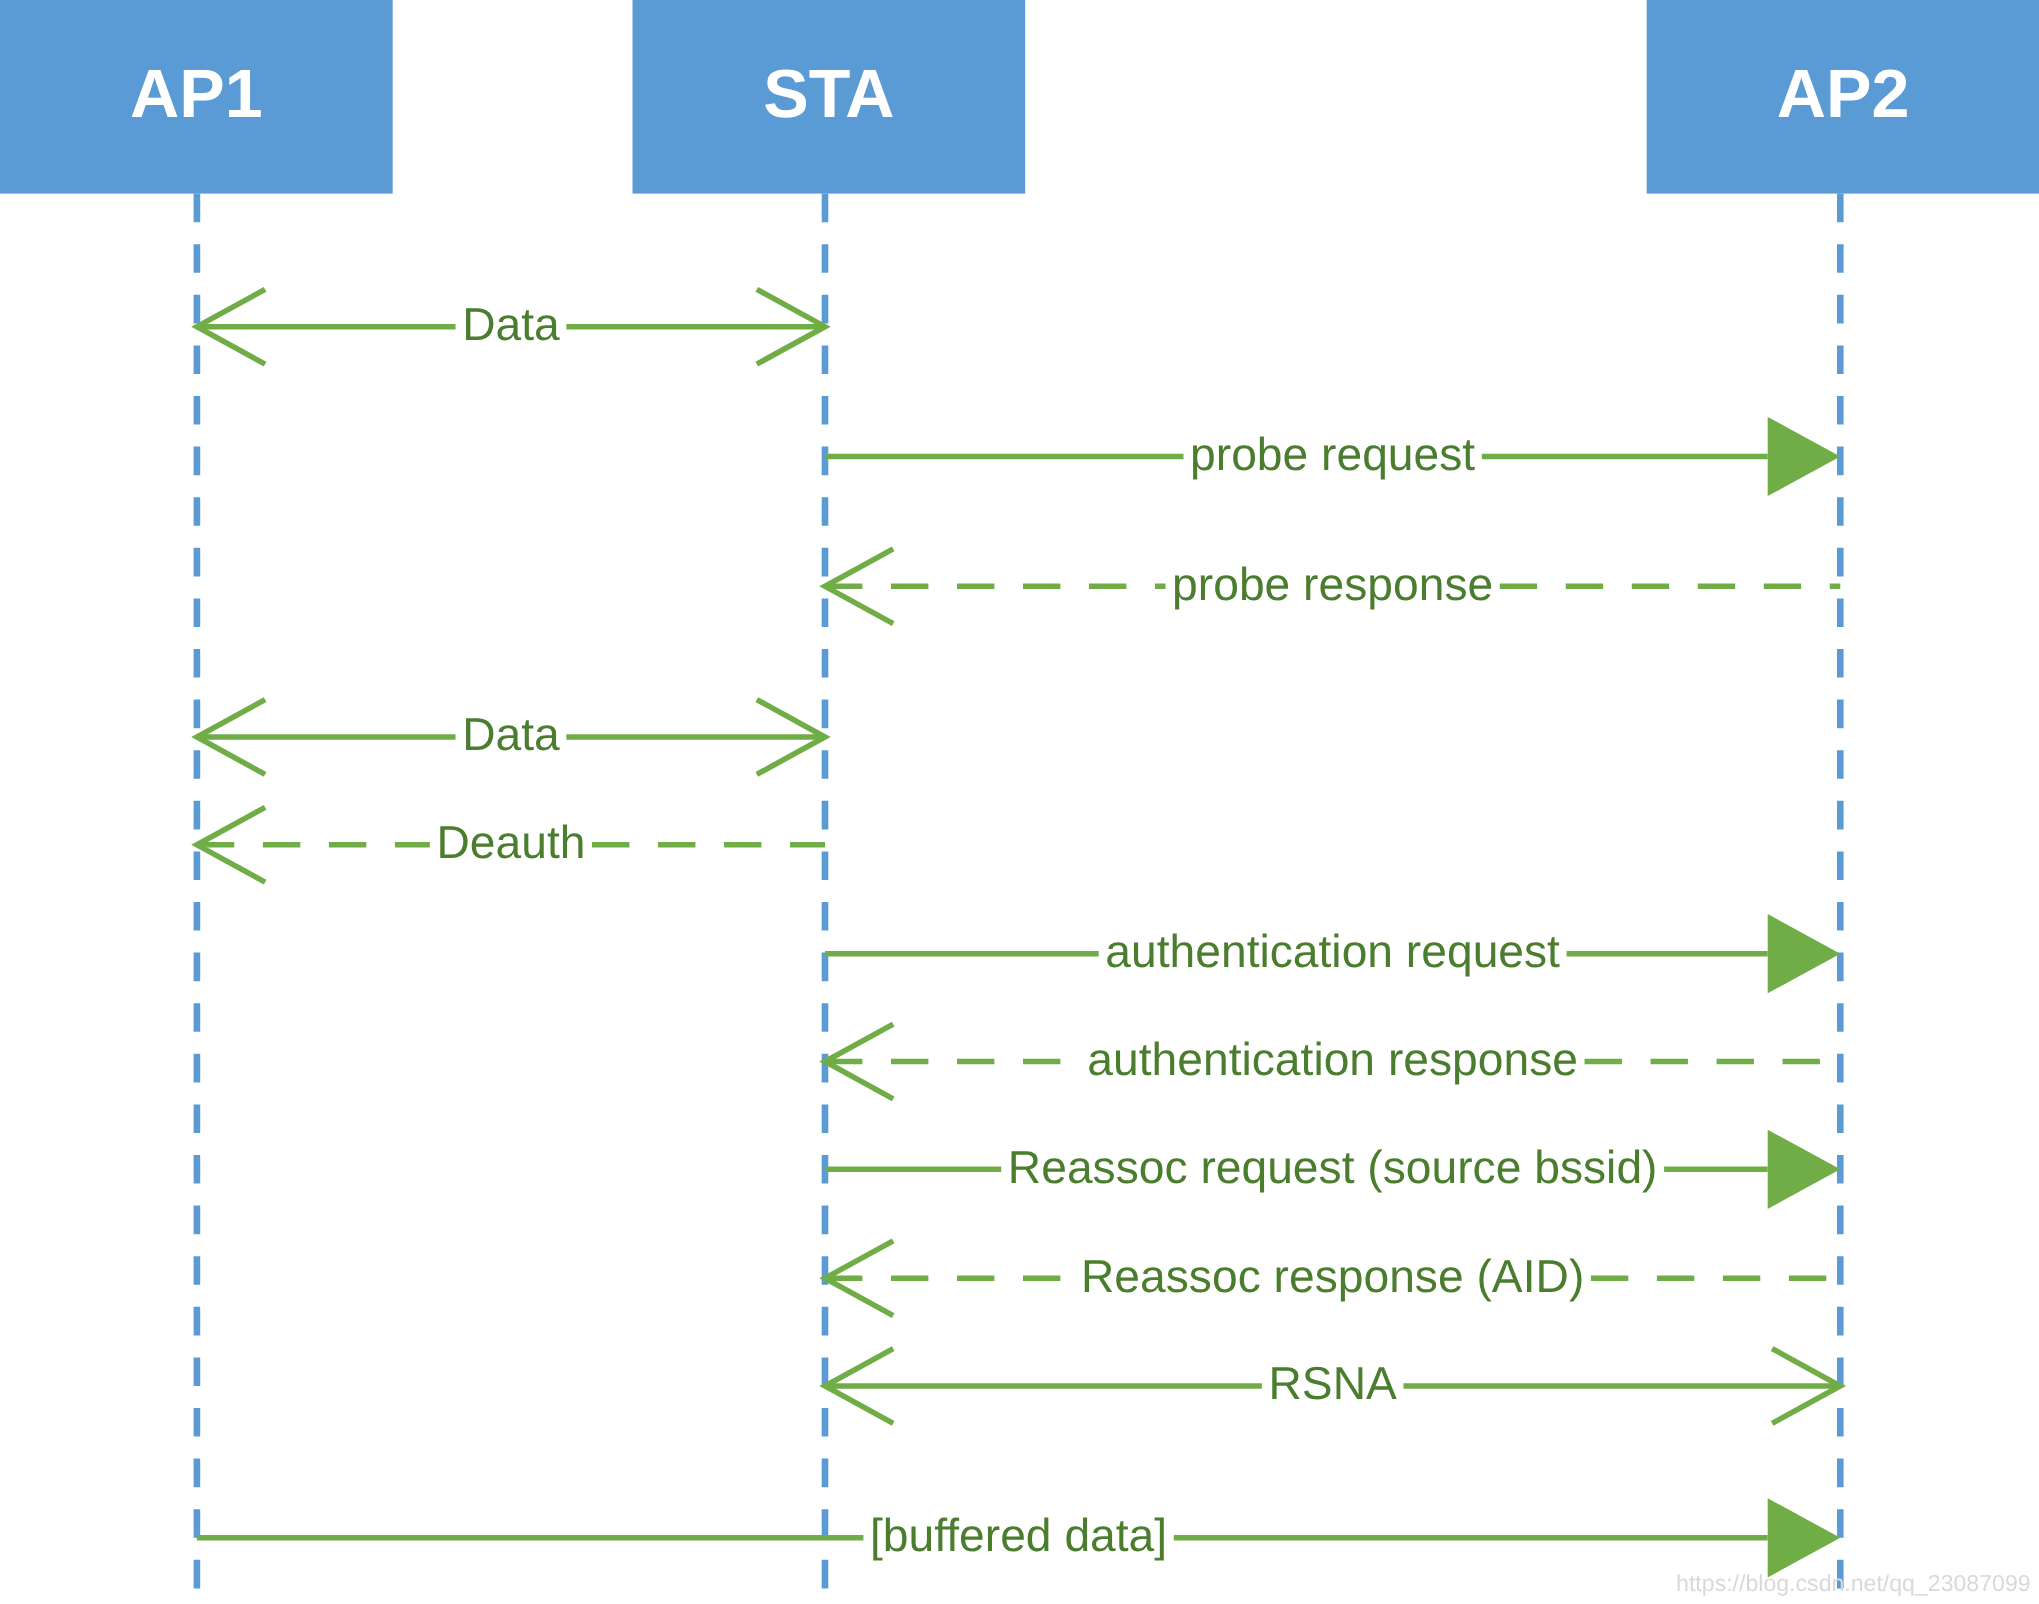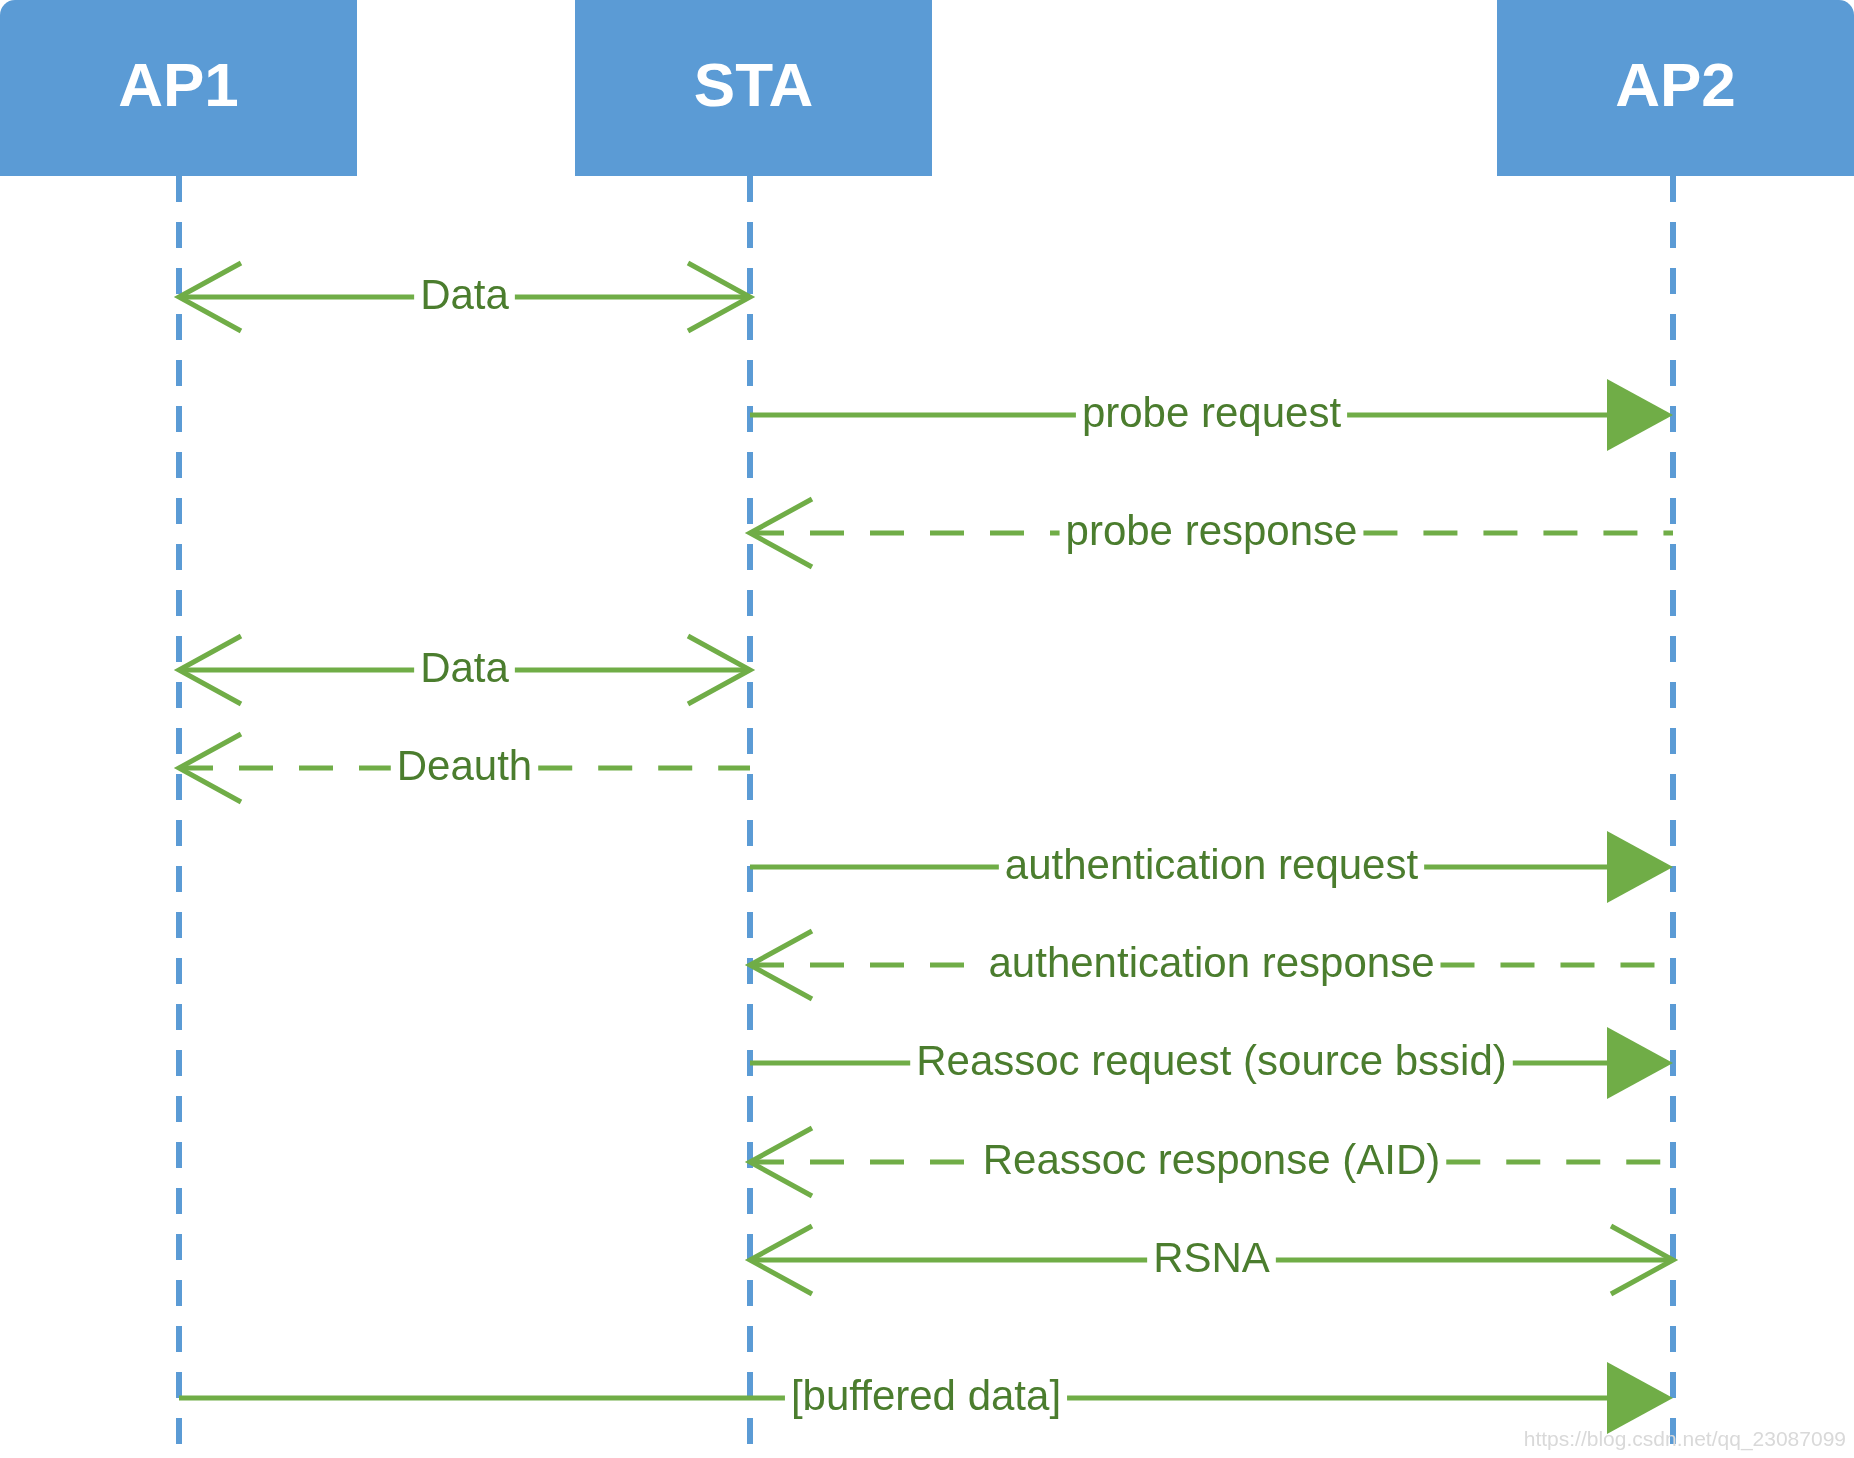--- a/index.html
+++ b/index.html
@@ -7,21 +7,20 @@
     padding: 0;
     background: #ffffff;
   }
   #canvas {
     position: relative;
     width: 1854px;
     height: 1458px;
     background: #ffffff;
     overflow: hidden;
     font-family: "Liberation Sans", sans-serif;
-    border-radius: 15px;
   }
   #diagram-svg {
     position: absolute;
     left: 0;
     top: 0;
     width: 1854px;
     height: 1458px;
   }
   .actor-label {
     font-family: "Liberation Sans", sans-serif;

